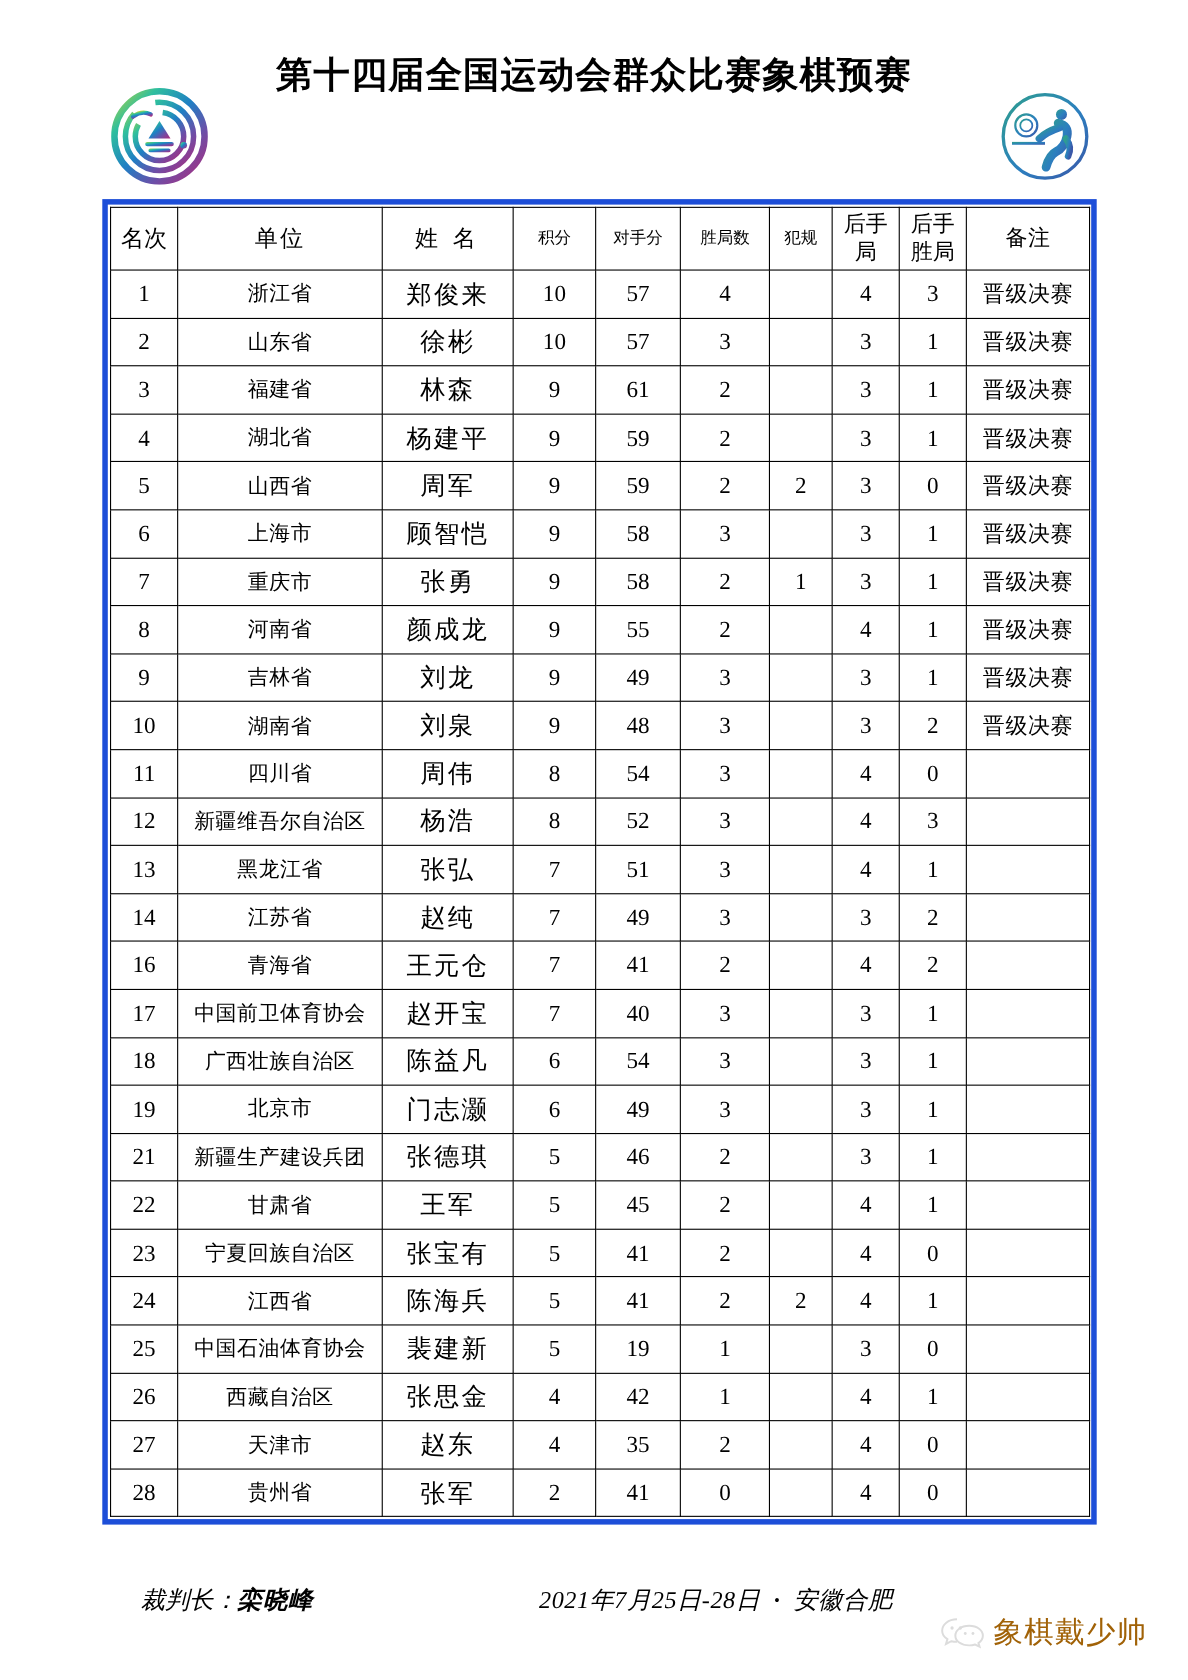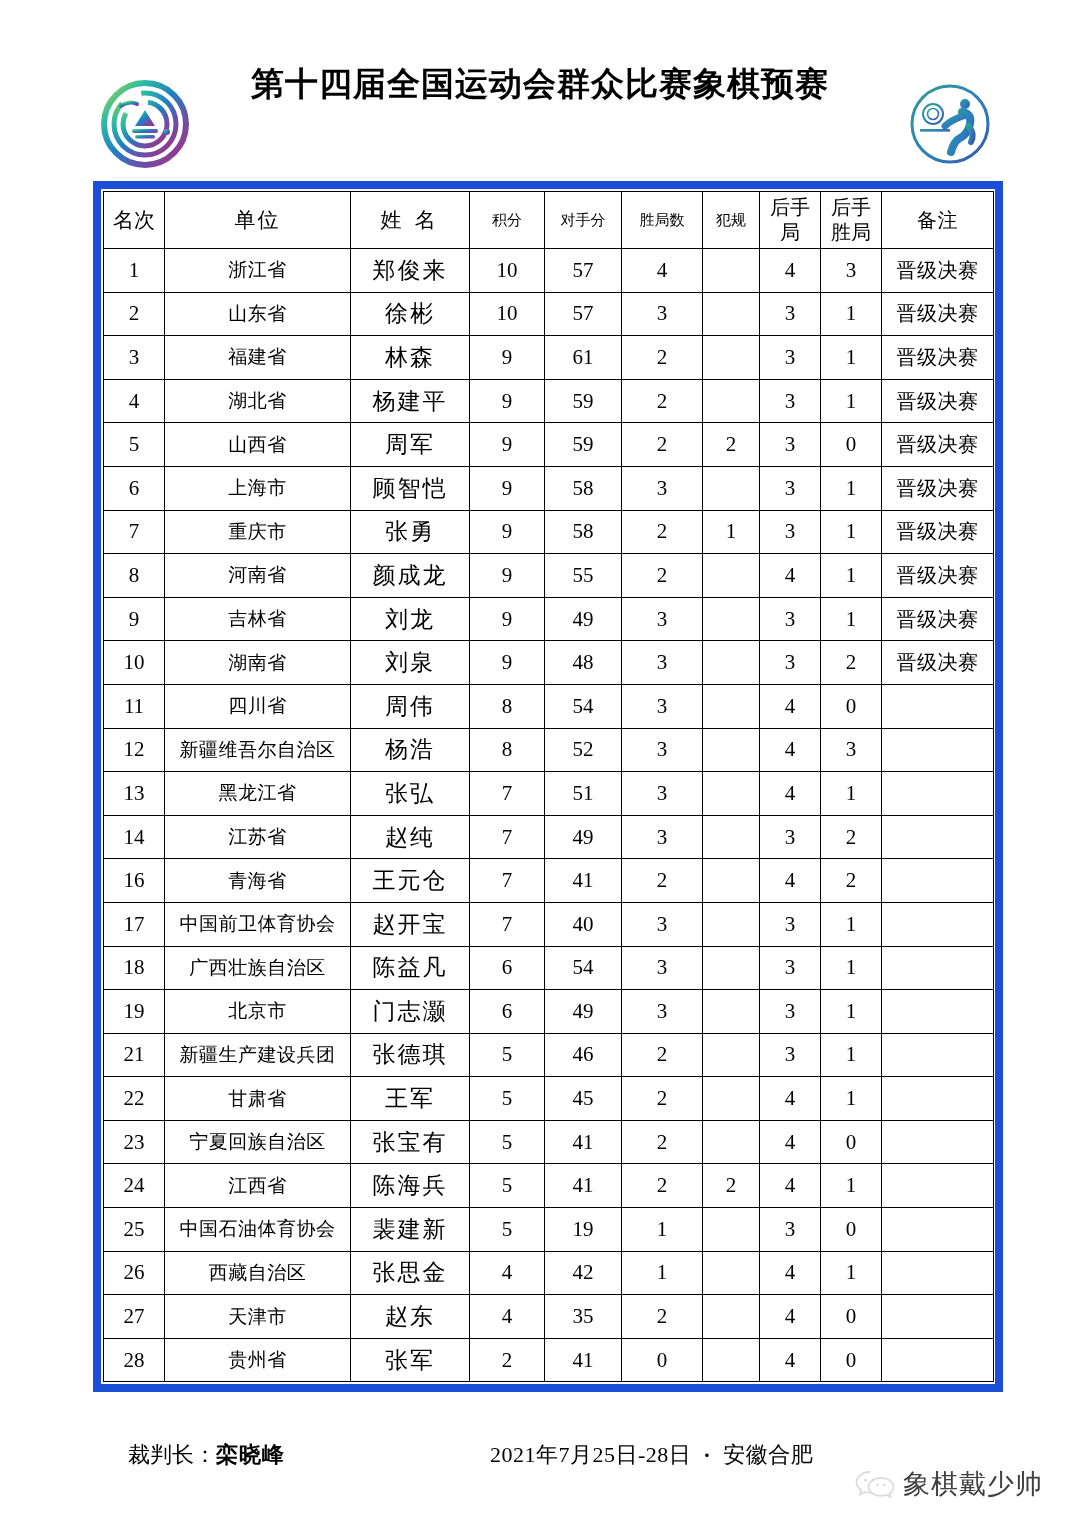--- a/index.html
+++ b/index.html
@@ -34,21 +34,21 @@
   #logo-right {
     position: absolute;
     left: 908px;
     top: 82px;
     width: 84px;
     height: 84px;
   }
   .title-block {
     position: absolute;
     left: 190px;
-    top: 60px;
+    top: 44px;
     width: 700px;
     text-align: center;
   }
   #title-main {
     font-family: "Liberation Sans", "DejaVu Sans", sans-serif;
     font-weight: bold;
     font-size: 33px;
     letter-spacing: 1px;
     line-height: 48px;
     white-space: nowrap;
@@ -78,21 +78,21 @@
   }
   table.rank-table td, table.rank-table th {
     border: 1.4px solid #000;
     padding: 0;
     text-align: center;
     vertical-align: middle;
     font-weight: normal;
   }
   
   #rank-table-wrap {
-    border: 8px solid #1d4ed8;
+    border: 5px solid #1d4ed8;
     box-sizing: content-box;
     padding: 2px;
     left: 93px;
     top: 181px;
   }
 
   thead td {
     height: 56px;
     font-size: 15px;
     font-family: "Liberation Serif", "DejaVu Serif", serif;
@@ -117,20 +117,21 @@
   thead td.c-name { font-weight: normal; font-family: "Liberation Serif", "DejaVu Serif", serif; font-size: 21px; letter-spacing: 4px;}
   thead td.c-unit { font-size: 21px; letter-spacing: 2px;}
 
   
   #footer {
     position: absolute;
     left: 0;
     top: 1434px;
     width: 980px;
     height: 93px;
+    font-style: italic;
   }
   #referee {
     position: absolute;
     left: 128px;
     top: 6px;
     font-size: 22px;
     white-space: nowrap;
   }
   #referee .label { font-weight: normal; }
   #referee .value { font-weight: bold; font-family: "Liberation Sans","DejaVu Sans",sans-serif; letter-spacing: 1px;}
@@ -144,21 +145,21 @@
   }
   #event-meta .dot { padding: 0 12px; font-weight: bold; }
 
   #watermark {
     position: absolute;
     left: 855px;
     top: 1466px;
     display: flex;
     align-items: center;
     gap: 8px;
-    color: #404040;
+    color: #a16207;
     font-size: 27px;
     font-family: "Liberation Sans", "DejaVu Sans", sans-serif;
     letter-spacing: 1px;
     white-space: nowrap;
   }
   #watermark svg { display:block; }
 </style>
 </head>
 <body>
 

